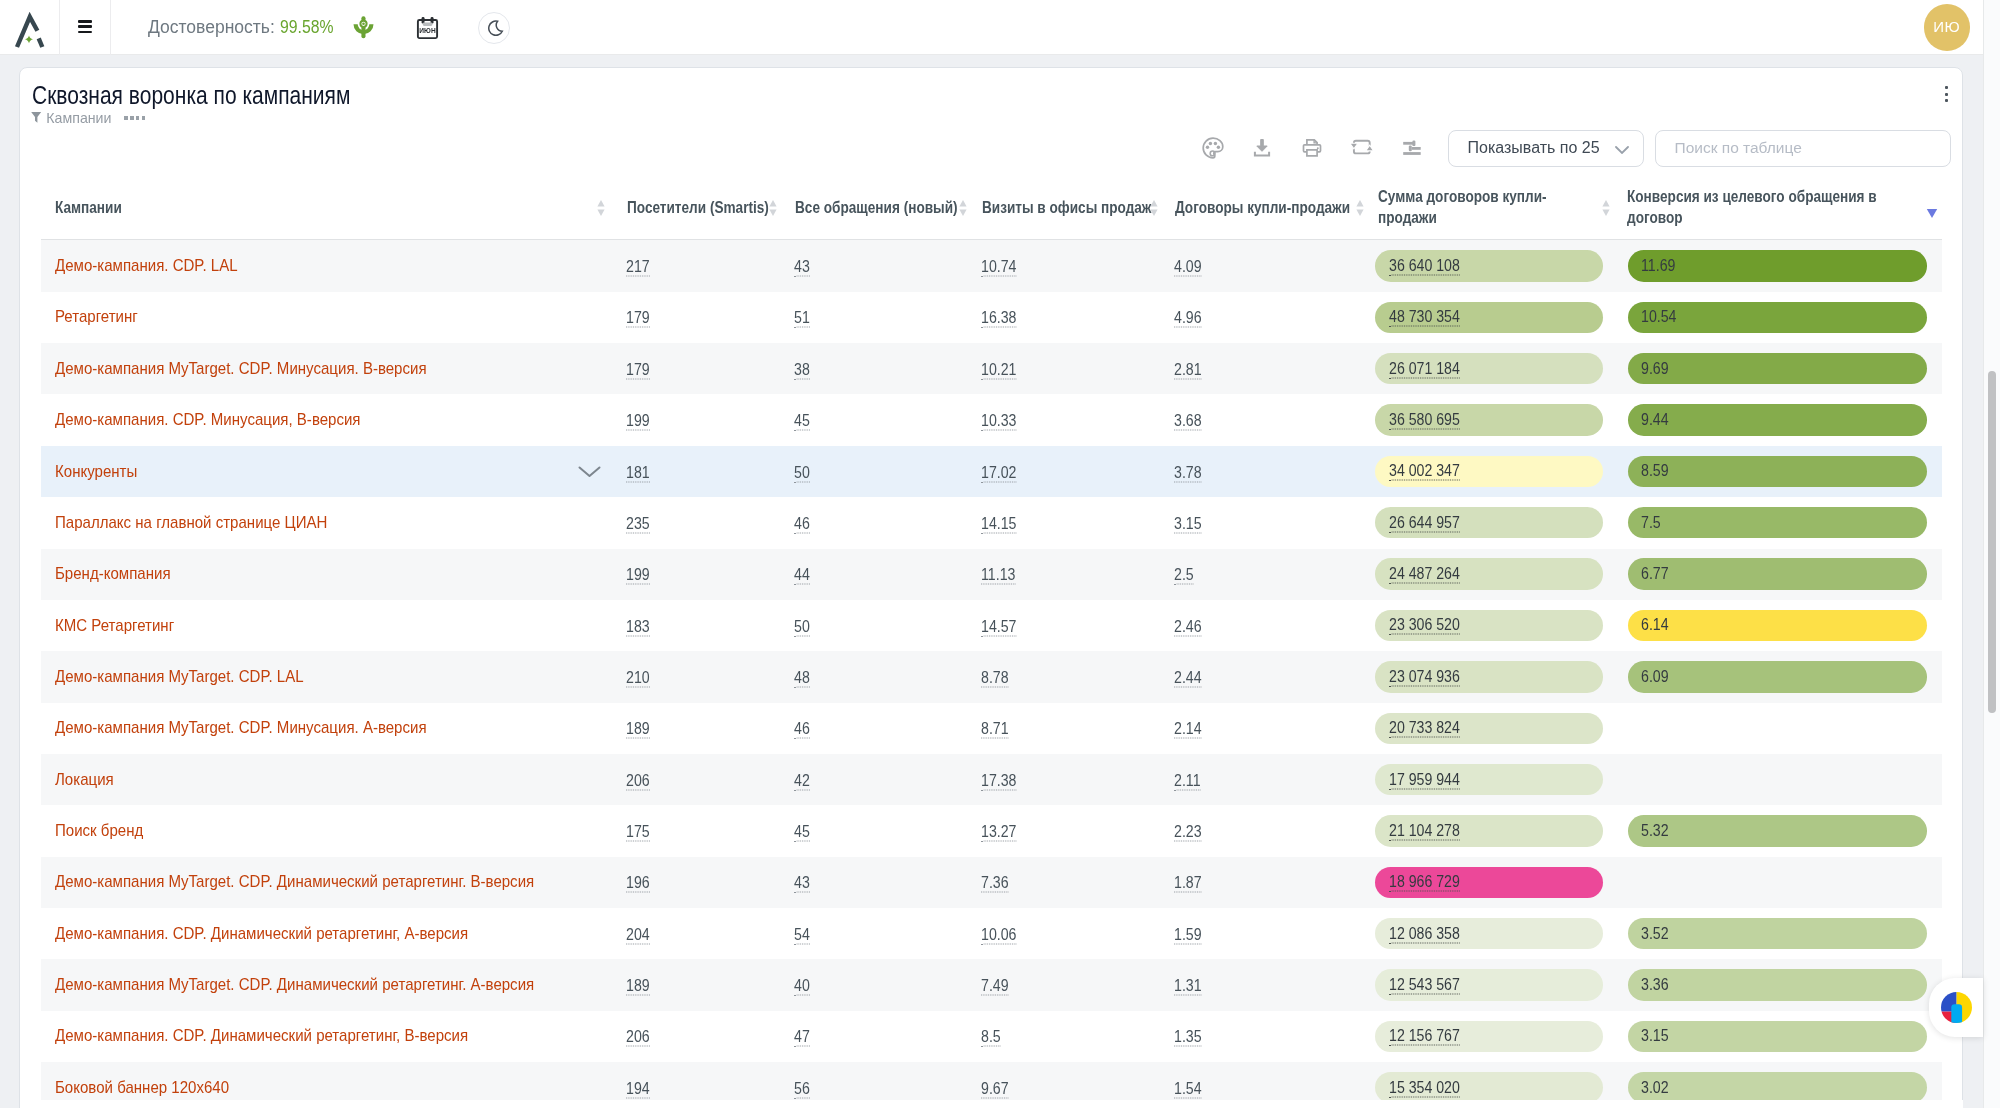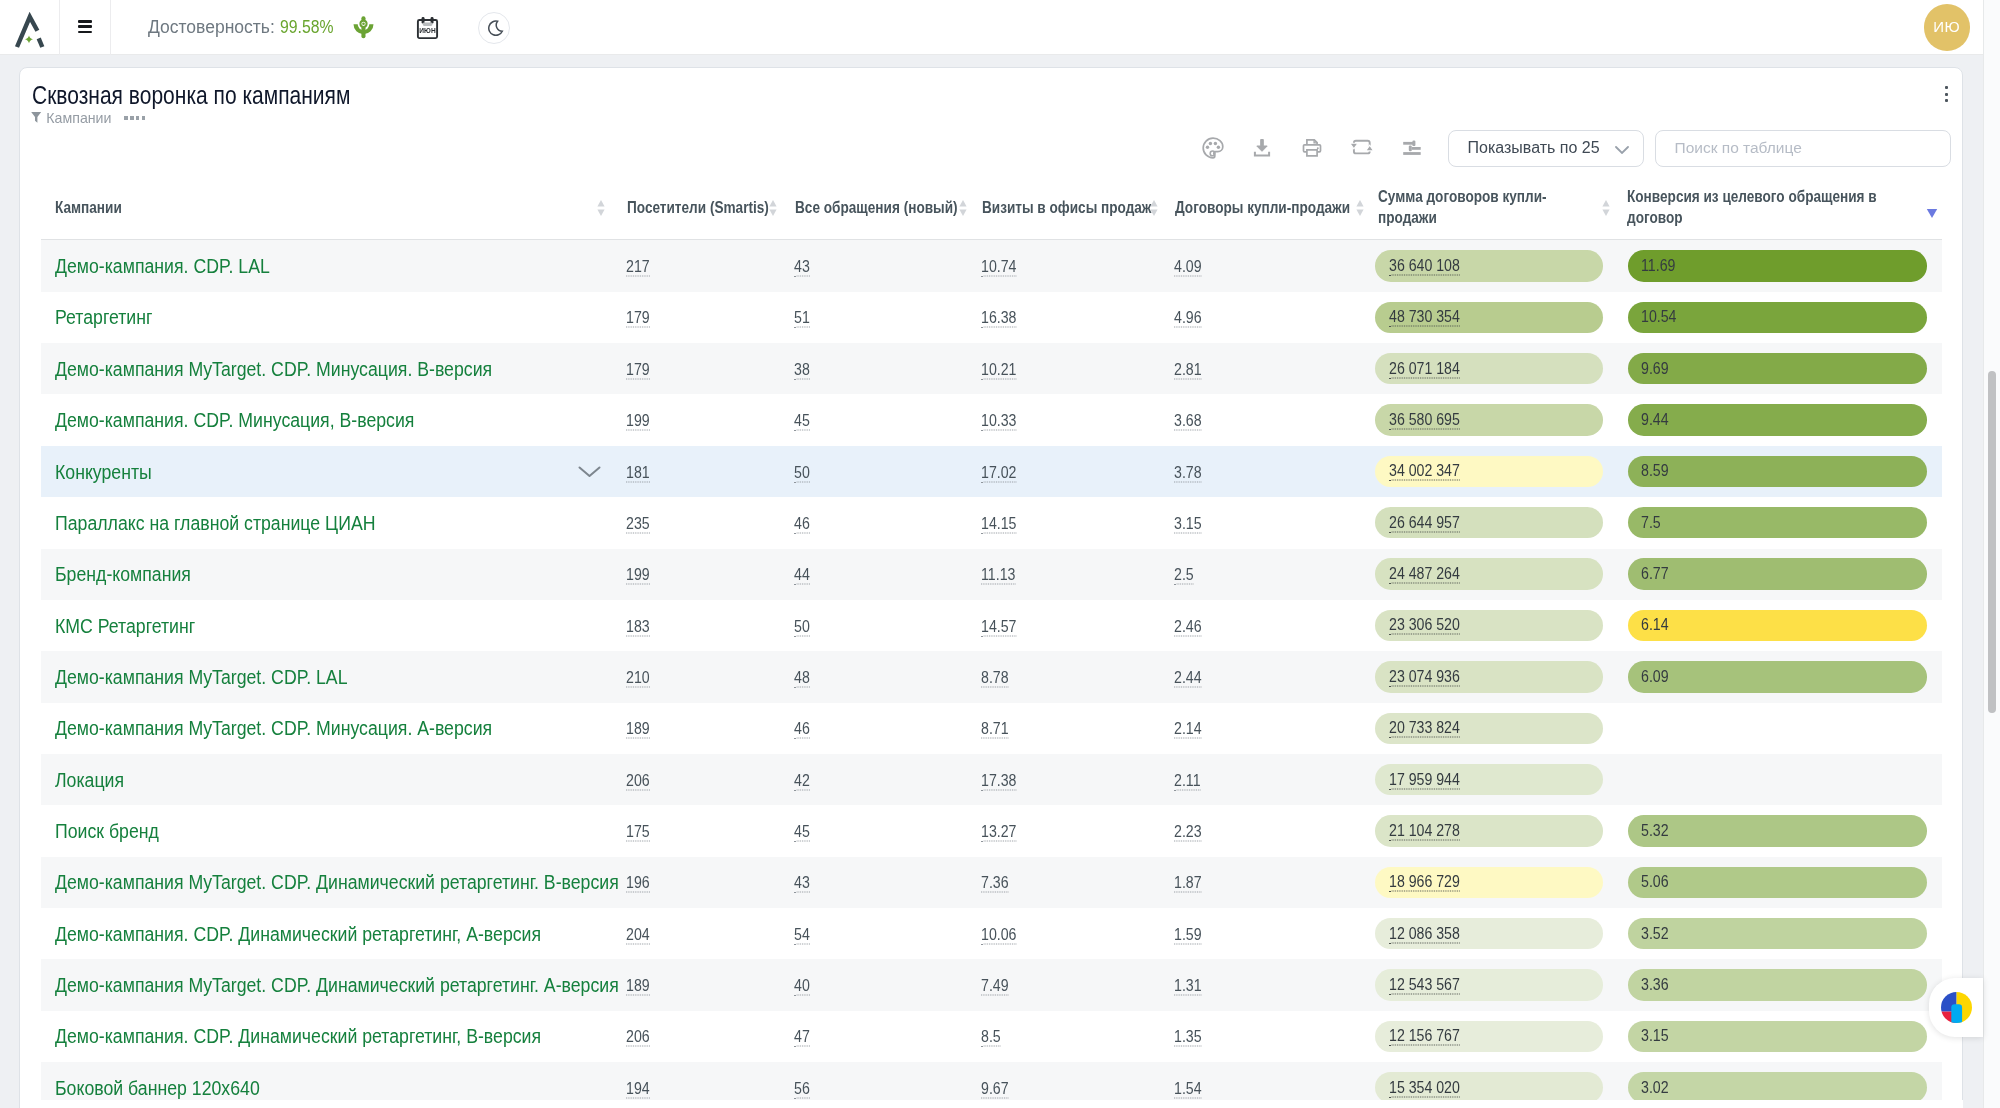--- a/index.html
+++ b/index.html
@@ -21,21 +21,21 @@
 #pager{position:absolute;left:1447.5px;top:130px;width:196px;height:36.5px;border:1.4px solid #d9dde3;border-radius:8px;background:#fff}
 #pager span{position:absolute;left:19px;top:0;line-height:34px;font-size:16px;color:#3f4954}
 #search{position:absolute;left:1655px;top:130px;width:295.5px;height:36.5px;border:1.4px solid #d9dde3;border-radius:8px;background:#fff}
 #search span{position:absolute;left:18.5px;top:0;line-height:34px;font-size:15.5px;color:#b6bcc6}
 .h{position:absolute;font-size:16px;font-weight:bold;color:#47545c;line-height:21.5px}
 .h1{top:196.5px}
 .h2{top:185.5px}
 .sort{position:absolute;top:199px}
 #hline{position:absolute;left:40.7px;top:239.4px;width:1901px;height:1px;background:#e0e2e4}
 .row{position:absolute;left:40.7px;width:1901px;height:51.36px}
-.cname{position:absolute;left:14.3px;top:50%;transform:translateY(-50%);font-size:20px;color:#15803d;white-space:nowrap}
+.cname{position:absolute;left:14.3px;top:50%;transform:translateY(-50%);font-size:17px;color:#c2410c;white-space:nowrap}
 .sx{display:inline-block;transform:scaleX(0.885);transform-origin:0 50%}
 .hx{display:inline-block;transform:scaleX(0.85);transform-origin:0 50%}
 .chev{position:absolute;left:537.3px;top:50%;margin-top:-6px}
 .num{position:absolute;top:calc(50% + 1px);transform:translateY(-50%);font-size:16px;color:#47525a}
 .lnk{border-bottom:1px dotted #8f959b;padding-bottom:0}
 .pill{position:absolute;top:9.9px;height:31.4px;border-radius:15.8px}
 .pill span{position:absolute;left:13.5px;top:50%;transform:translateY(-50%) scaleX(0.885);transform-origin:0 50%;font-size:16px;color:#343b40;white-space:nowrap}
 .pill .lnk{border-bottom:1px dotted #4e534e}
 .p1{left:1334.8px;width:227.6px}
 .p2{left:1587.3px;width:299px}
@@ -290,25 +290,22 @@
 <div class="pill p2" style="background:#adc786">
       <span class="sx">5.32</span>
     </div>
 </div>
 <div class="row" style="top:856.72px;background:#f6f7f8">
 <div class="cname"><span class="sx">Демо-кампания MyTarget. CDP. Динамический ретаргетинг. B-версия</span></div>
 <div class="num" style="left:585.8px"><span class="lnk sx">196</span></div>
 <div class="num" style="left:753.8px"><span class="lnk sx">43</span></div>
 <div class="num" style="left:940.8px"><span class="lnk sx">7.36</span></div>
 <div class="num" style="left:1133.8px"><span class="lnk sx">1.87</span></div>
-<div class="pill p1" style="background:#fef9c3">
+<div class="pill p1" style="background:#ec4899">
       <span class="lnk sx">18 966 729</span>
-    </div>
-<div class="pill p2" style="background:#b0c989">
-      <span class="sx">5.06</span>
     </div>
 </div>
 <div class="row" style="top:908.08px;background:#ffffff">
 <div class="cname"><span class="sx">Демо-кампания. CDP. Динамический ретаргетинг, А-версия</span></div>
 <div class="num" style="left:585.8px"><span class="lnk sx">204</span></div>
 <div class="num" style="left:753.8px"><span class="lnk sx">54</span></div>
 <div class="num" style="left:940.8px"><span class="lnk sx">10.06</span></div>
 <div class="num" style="left:1133.8px"><span class="lnk sx">1.59</span></div>
 <div class="pill p1" style="background:#e7eddb">
       <span class="lnk sx">12 086 358</span>

